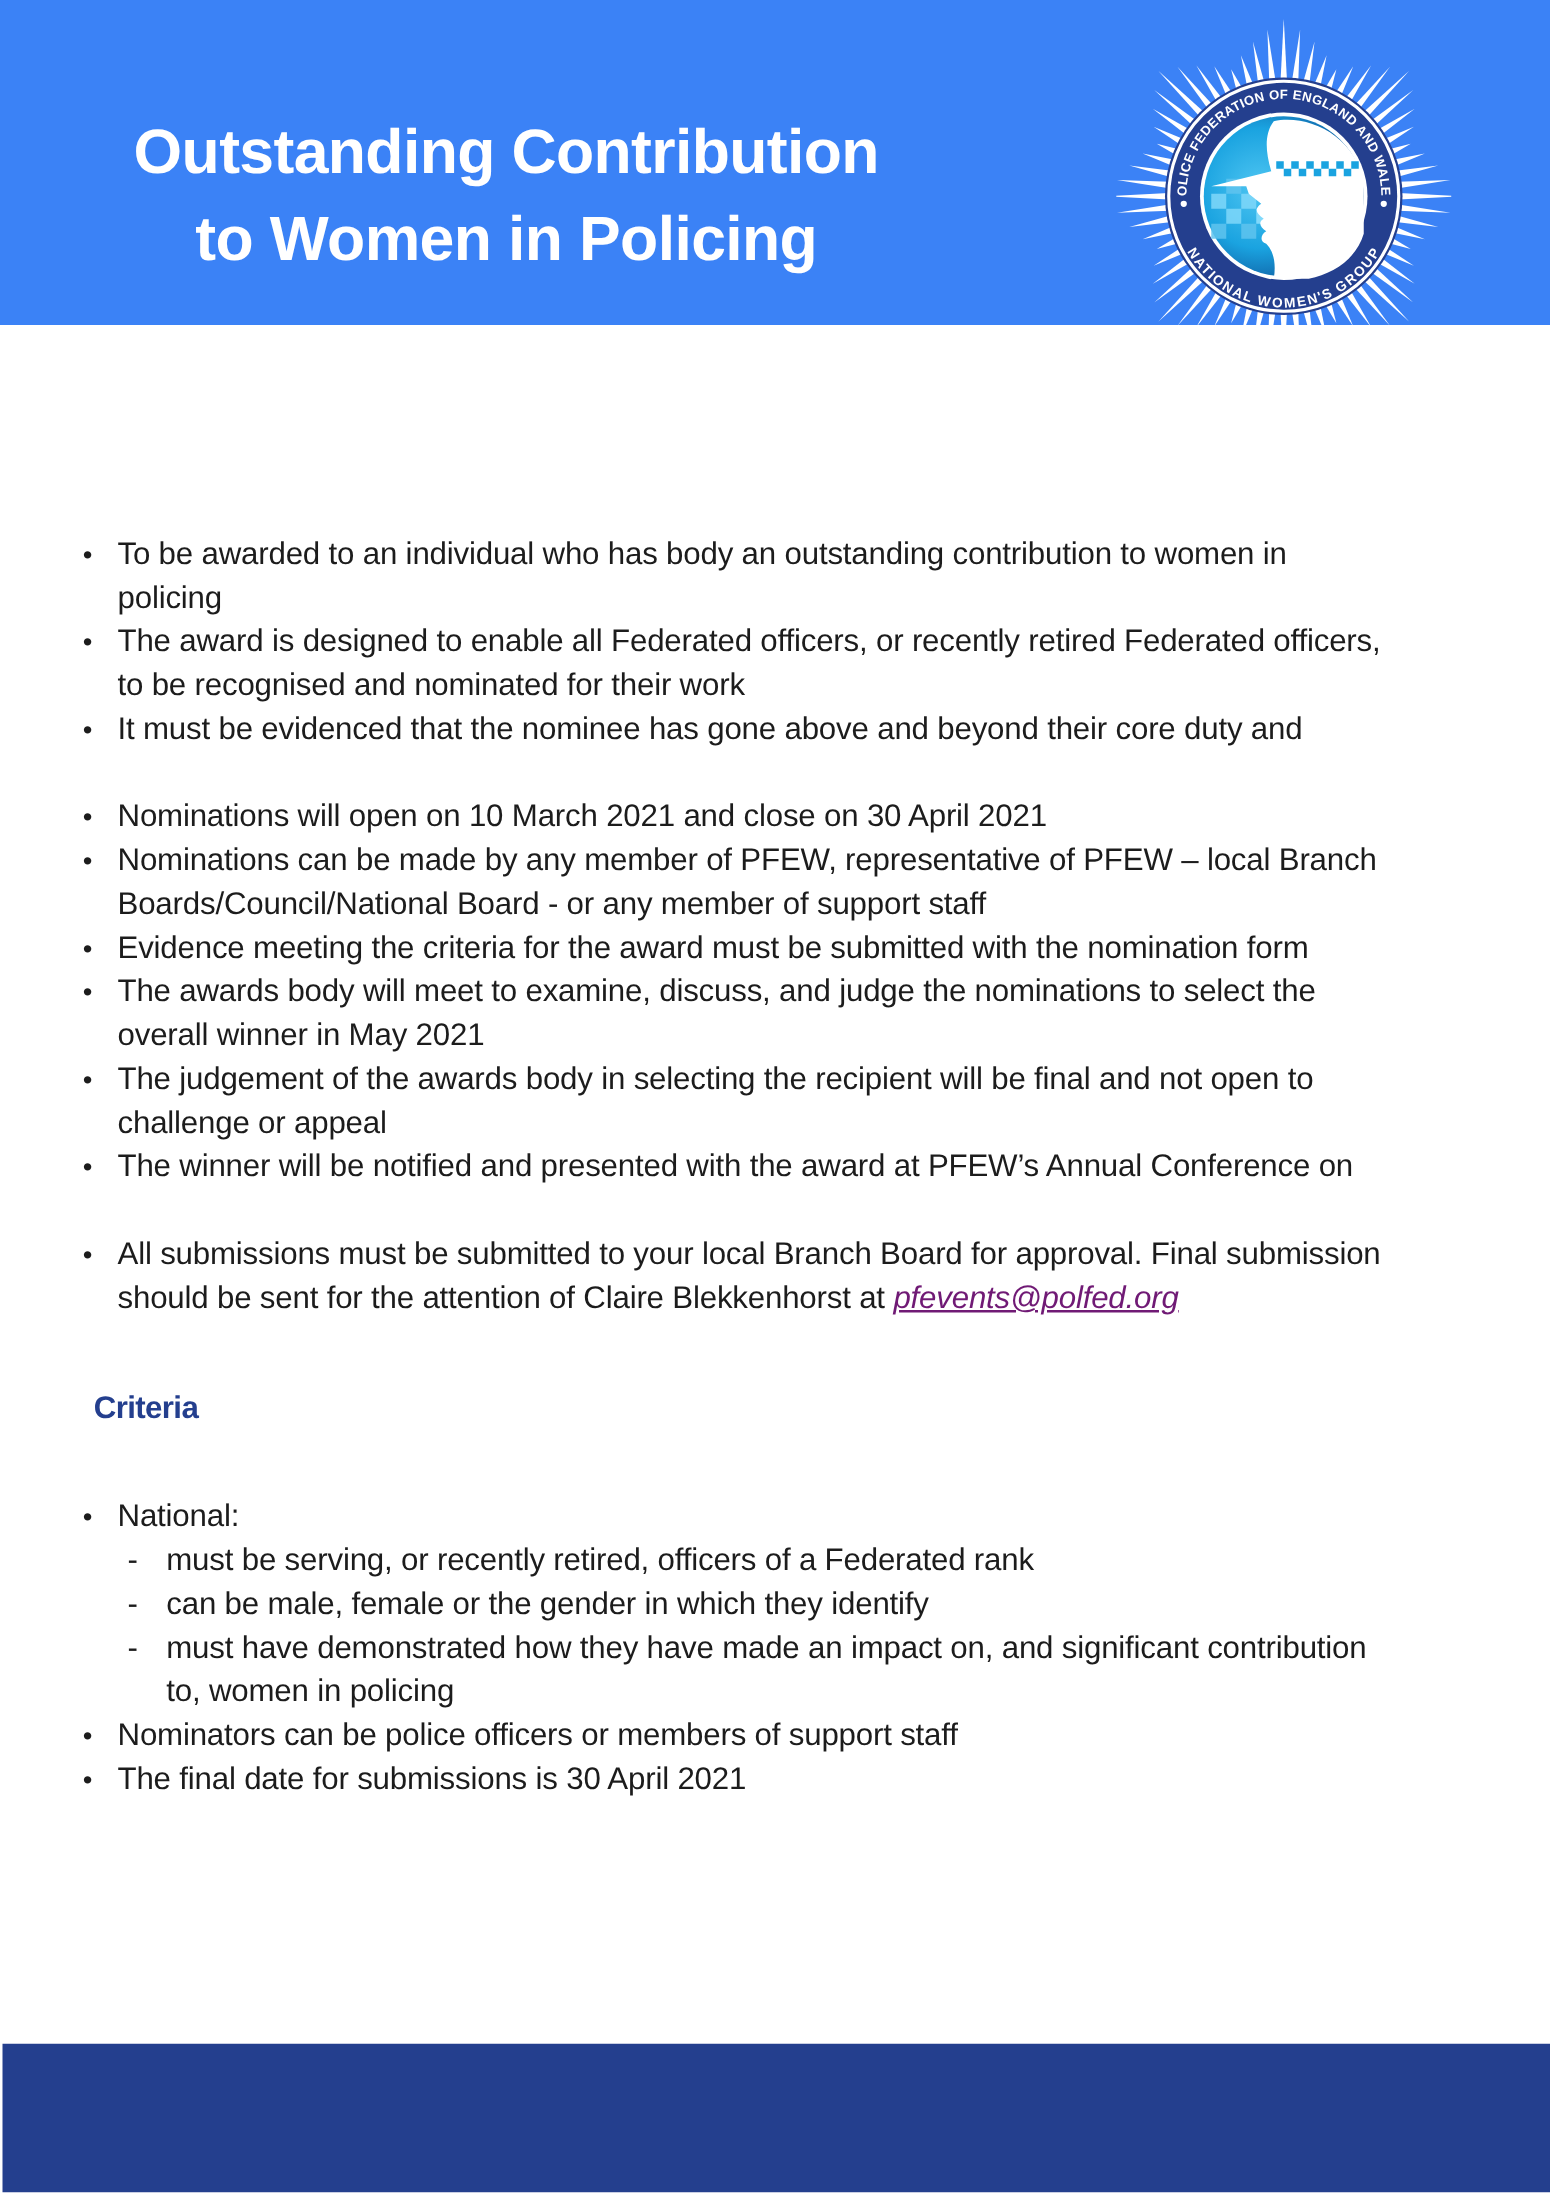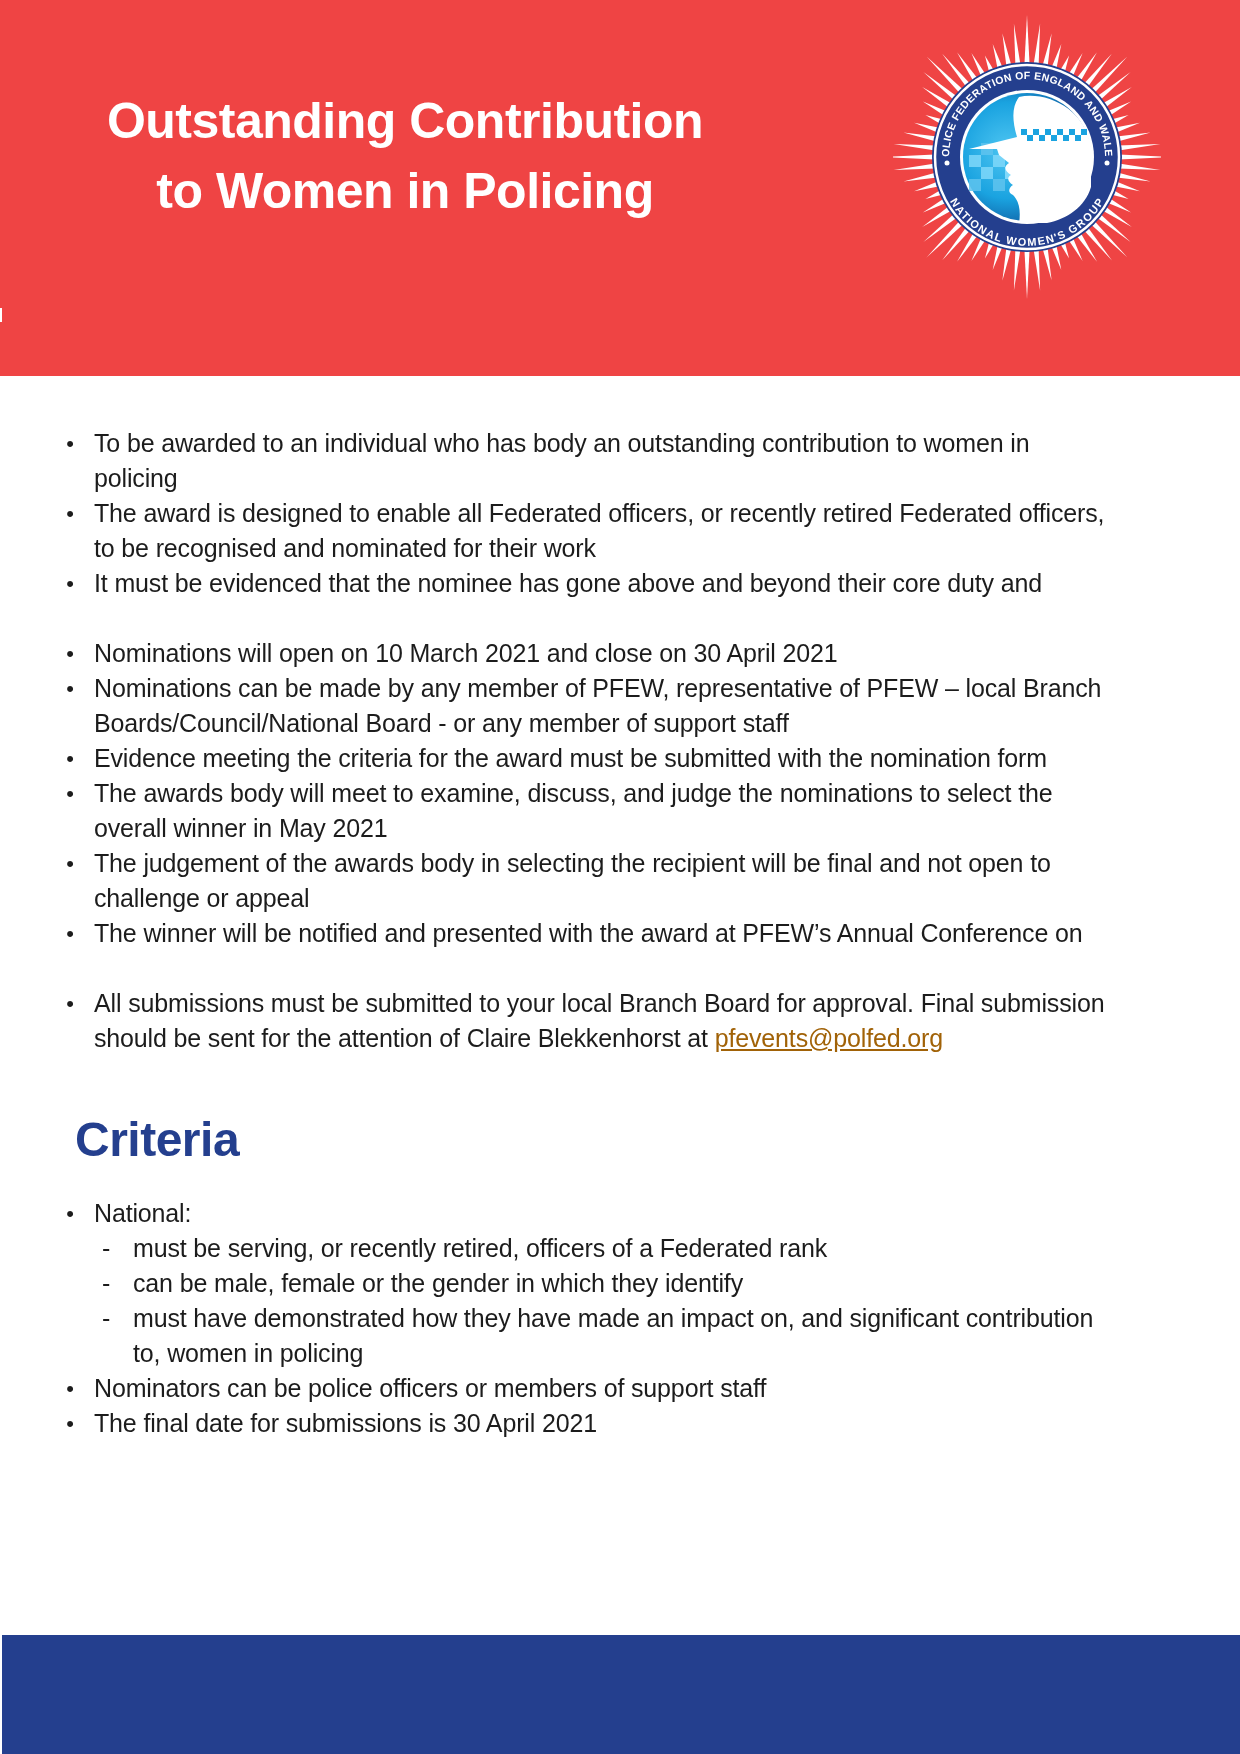--- a/index.html
+++ b/index.html
@@ -3,22 +3,22 @@
   <meta charset="utf-8">
   <style>
     html, body { margin: 0; padding: 0; }
     body {
       width: 1240px; height: 1754px; position: relative; overflow: hidden;
       background: #ffffff;
       font-family: "Liberation Sans", "DejaVu Sans", sans-serif;
       color: #1a1a1a;
     }
     .header {
-      position: absolute; left: 0; top: 0; width: 1240px; height: 376px;
-      background: #ef4444;
+      position: absolute; left: 0; top: 0; width: 1240px; height: 260px;
+      background: #3b82f6;
     }
     .header-notch {
       position: absolute; left: 0; top: 308px; width: 2px; height: 14px; background: #ffffff;
     }
     .title {
       position: absolute; left: 40px; top: 86px; width: 730px;
       text-align: center; color: #ffffff; font-weight: bold;
       font-size: 50px; line-height: 70px; letter-spacing: -0.5px;
     }
     .title div { white-space: nowrap; }
@@ -35,24 +35,24 @@
       letter-spacing: -0.15px;
     }
     .bullet {
       position: absolute; left: -34px; top: 0; width: 20px; text-align: center;
       font-size: 22px;
     }
     .dash {
       position: absolute; left: -34px; top: 0; width: 14px; text-align: center;
     }
     .sub { left: 133px; width: 1070px; }
-    a.link { color: #a16207; text-decoration: underline; }
+    a.link { color: #701a75; text-decoration: underline; font-style: italic; }
     .criteria-heading {
       position: absolute; left: 75px; top: 1112px;
-      font-size: 48px; font-weight: bold; color: #243f8e; letter-spacing: -0.5px;
+      font-size: 25px; font-weight: bold; color: #243f8e; letter-spacing: -0.5px;
     }
     .footer {
       position: absolute; left: 2px; top: 1635px; width: 1238px; height: 119px;
       background: #243f8e;
     }
   </style>
 </head>
 <body>
 
 <div class="header">

